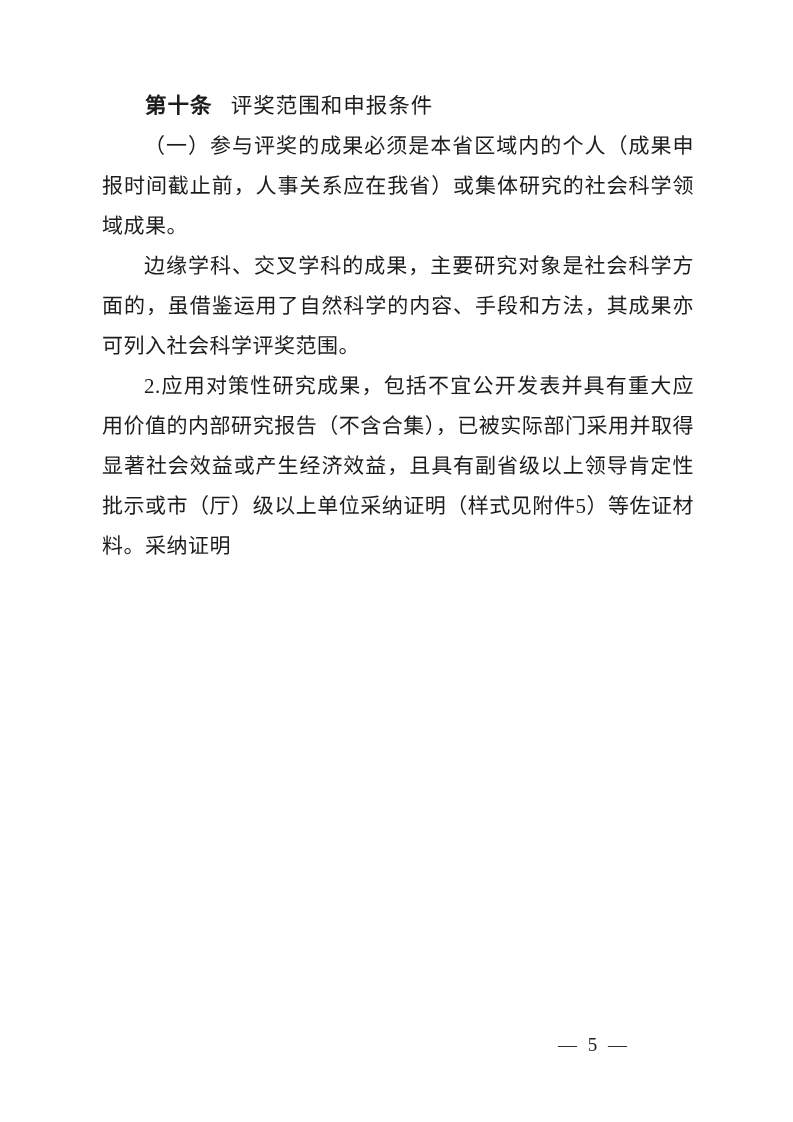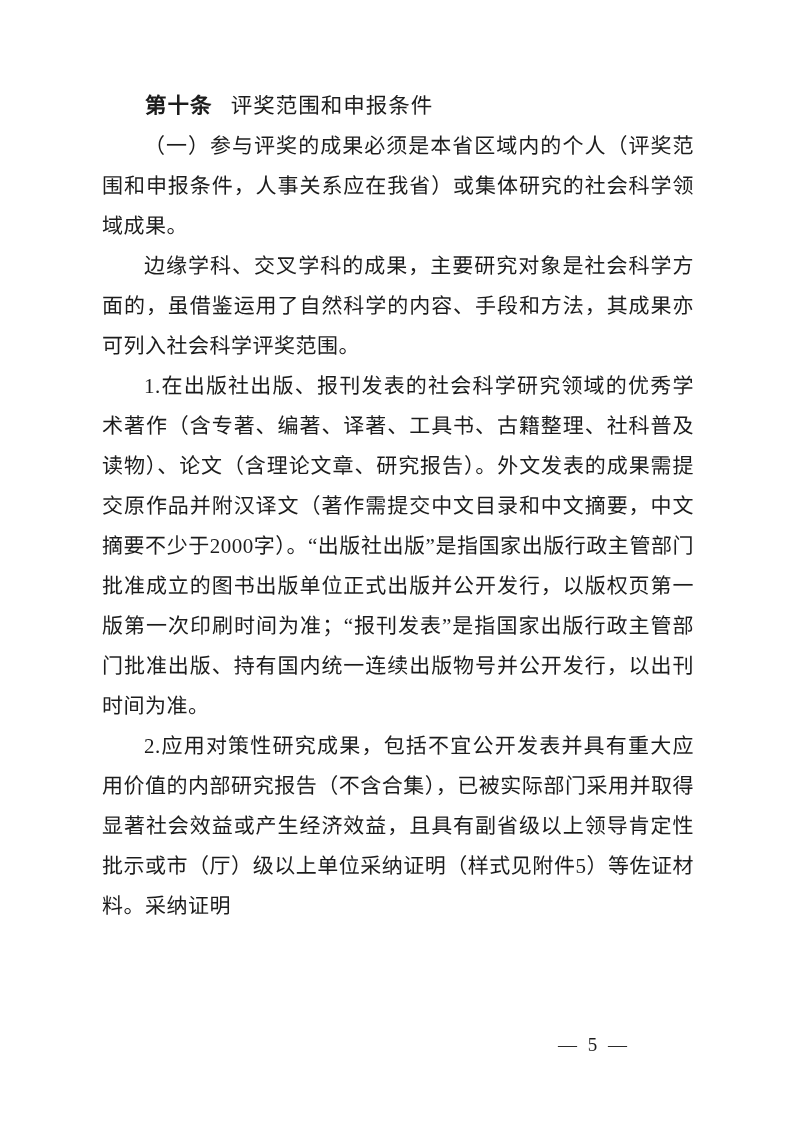--- a/index.html
+++ b/index.html
@@ -61,26 +61,25 @@
 </head>
 <body>
 
 <div class="page">
   <div class="content">
 
     <p class="heading">
       <span class="term">第十条</span><span class="title">评奖范围和申报条件</span>
     </p>
 
-    <p class="body-para">（一）参与评奖的成果必须是本省区域内的个人（评奖范围和申报条件，人事关系应在我省）或集体研究的社会科学领域成果。</p>
+    <p class="body-para">（一）参与评奖的成果必须是本省区域内的个人（成果申报时间截止前，人事关系应在我省）或集体研究的社会科学领域成果。</p>
 
 
     <p class="body-para">边缘学科、交叉学科的成果，主要研究对象是社会科学方面的，虽借鉴运用了自然科学的内容、手段和方法，其成果亦可列入社会科学评奖范围。</p>
 
 
-    <p class="body-para">1.在出版社出版、报刊发表的社会科学研究领域的优秀学术著作（含专著、编著、译著、工具书、古籍整理、社科普及读物）、论文（含理论文章、研究报告）。外文发表的成果需提交原作品并附汉译文（著作需提交中文目录和中文摘要，中文摘要不少于2000字）。“出版社出版”是指国家出版行政主管部门批准成立的图书出版单位正式出版并公开发行，以版权页第一版第一次印刷时间为准；“报刊发表”是指国家出版行政主管部门批准出版、持有国内统一连续出版物号并公开发行，以出刊时间为准。</p>
 
     <p class="body-para">2.应用对策性研究成果，包括不宜公开发表并具有重大应用价值的内部研究报告（不含合集），已被实际部门采用并取得显著社会效益或产生经济效益，且具有副省级以上领导肯定性批示或市（厅）级以上单位采纳证明（样式见附件5）等佐证材料。采纳证明</p>
 
   </div>
 
   <div class="page-number">— 5 —</div>
 </div>
 
 </body></html>

